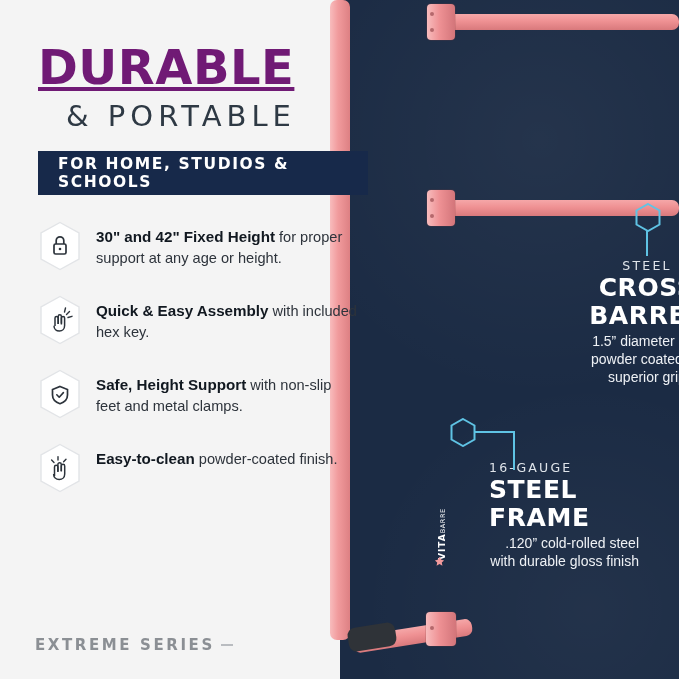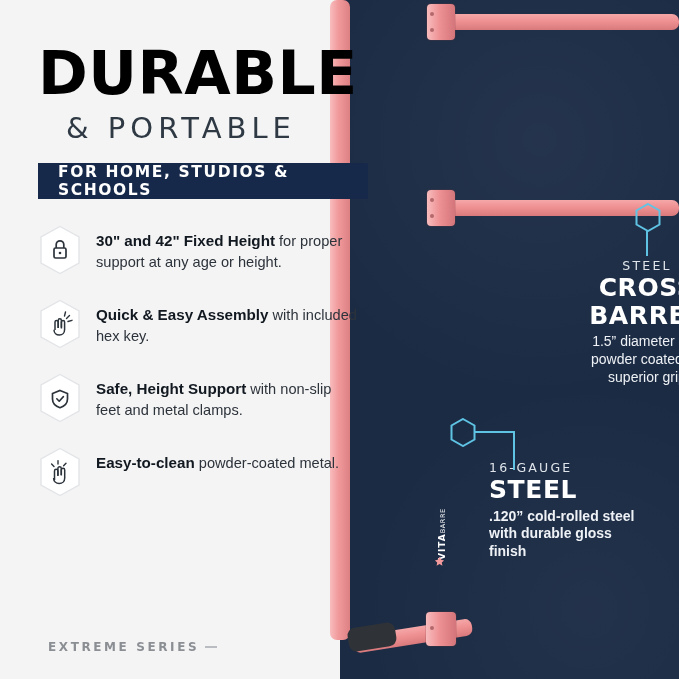--- a/index.html
+++ b/index.html
@@ -73,40 +73,41 @@
   
   .left {
     position: absolute;
     left: 0; top: 0;
     width: 345px; height: 679px;
     padding: 44px 0 0 38px;
   }
   .headline {
     font-family: "DejaVu Sans", sans-serif;
     font-weight: bold;
-    font-size: 60px;
+    font-size: 48px;
     letter-spacing: 0.5px;
-    color: #000000;
+    color: #701a75;
     line-height: 0.98;
+    text-decoration: underline;
   }
   .subhead {
     font-family: "DejaVu Sans", sans-serif;
     font-weight: normal;
     font-size: 29px;
     letter-spacing: 5px;
     color: #2e3944;
     margin-top: 8px;
     margin-left: 28px;
   }
   .ribbon {
     margin-top: 18px;
     background: #17294a;
     color: #ffffff;
     width: 330px;
-    height: 36px;
+    height: 44px;
     display: flex;
     align-items: center;
     padding-left: 20px;
     font-family: "DejaVu Sans", sans-serif;
     font-weight: bold;
     font-size: 15.5px;
     letter-spacing: 1.6px;
   }
   .features {
     margin-top: 26px;
@@ -130,23 +131,23 @@
     color: #2d333b;
     line-height: 1.42;
   }
   .ftext b {
     font-weight: bold;
     color: #111820;
     font-size: 15.2px;
   }
   .series {
     position: absolute;
-    left: 48px; bottom: 25px;
-    font-family: "DejaVu Sans", sans-serif;
-    font-size: 12px;
+    left: 35px; bottom: 25px;
+    font-family: "DejaVu Sans", sans-serif;
+    font-size: 15px;
     letter-spacing: 2.6px;
     color: #8b8f94;
     font-weight: bold;
   }
   .series .bar {
     display: inline-block;
     width: 12px; height: 2px;
     background: #b9bcc0;
     vertical-align: middle;
     margin-left: 6px;
@@ -258,21 +259,22 @@
 
   <svg class="hexmark" style="left:450px; top:418px;" viewBox="0 0 26 29">
     <path d="M13 1 L24.5 7.5 L24.5 21.5 L13 28 L1.5 21.5 L1.5 7.5 Z" fill="none" stroke="#5fc3e4" stroke-width="2"></path>
   </svg>
   <svg class="leader" style="left:474px; top:430px; width:48px; height:42px;" viewBox="0 0 48 42">
     <path d="M0 2 L40 2 L40 40" stroke="#5fc3e4" stroke-width="2" fill="none"></path>
   </svg>
   <div class="callout" style="left:489px; top:460px; text-align:left;">
     <div class="kicker" style="text-align:left;">16-GAUGE</div>
     <div class="big" style="text-align:left;">STEEL</div>
-    <div class="desc" style="text-align:left;font-weight:bold;">.120” cold-rolled steel with durable gloss finish</div>
+    <div class="big" style="text-align:left;">FRAME</div>
+    <div class="desc" style="text-align:right;">.120” cold-rolled steel with durable gloss finish</div>
   </div>
 
   <div class="left">
     <div class="headline">DURABLE</div>
     <div class="subhead">&amp; PORTABLE</div>
 
     <div class="ribbon">
       <span>FOR HOME, STUDIOS &amp; SCHOOLS</span>
     </div>
 
@@ -324,21 +326,21 @@
         <div class="hex">
           <svg width="44" height="50" viewBox="0 0 44 50">
             <path d="M22 1.5 L41 12 L41 38 L22 48.5 L3 38 L3 12 Z" fill="#ffffff" stroke="#e2e4e7" stroke-width="1.4"></path>
             <path d="M16.5 33 l0 -9 a1.7 1.7 0 0 1 3.4 0 l0 5" fill="none" stroke="#2c333b" stroke-width="1.5"></path>
             <path d="M19.9 28.5 l0 -7 a1.7 1.7 0 0 1 3.4 0 l0 6.5" fill="none" stroke="#2c333b" stroke-width="1.5"></path>
             <path d="M23.3 28.5 l0 -5.6 a1.7 1.7 0 0 1 3.4 0 l0 8 c0 3.3 -2.4 5.6 -5.5 5.6 c-3.1 0 -5.6 -2.2 -5.6 -5.5" fill="none" stroke="#2c333b" stroke-width="1.5"></path>
             <path d="M16 19.5 l-2.4 -2.4 M20 17 l0 -3.4 M25.6 18.8 l2.4 -2.6" fill="none" stroke="#2c333b" stroke-width="1.4" stroke-linecap="round"></path>
           </svg>
         </div>
         <div class="ftext">
-          <b>Easy-to-clean</b><span> powder-coated metal.</span>
+          <b>Easy-to-clean</b><span> powder-coated finish.</span>
         </div>
       </div>
 
     </div>
   </div>
 
   <div class="series">
     <span>EXTREME SERIES</span><span class="bar"></span>
   </div>
 

